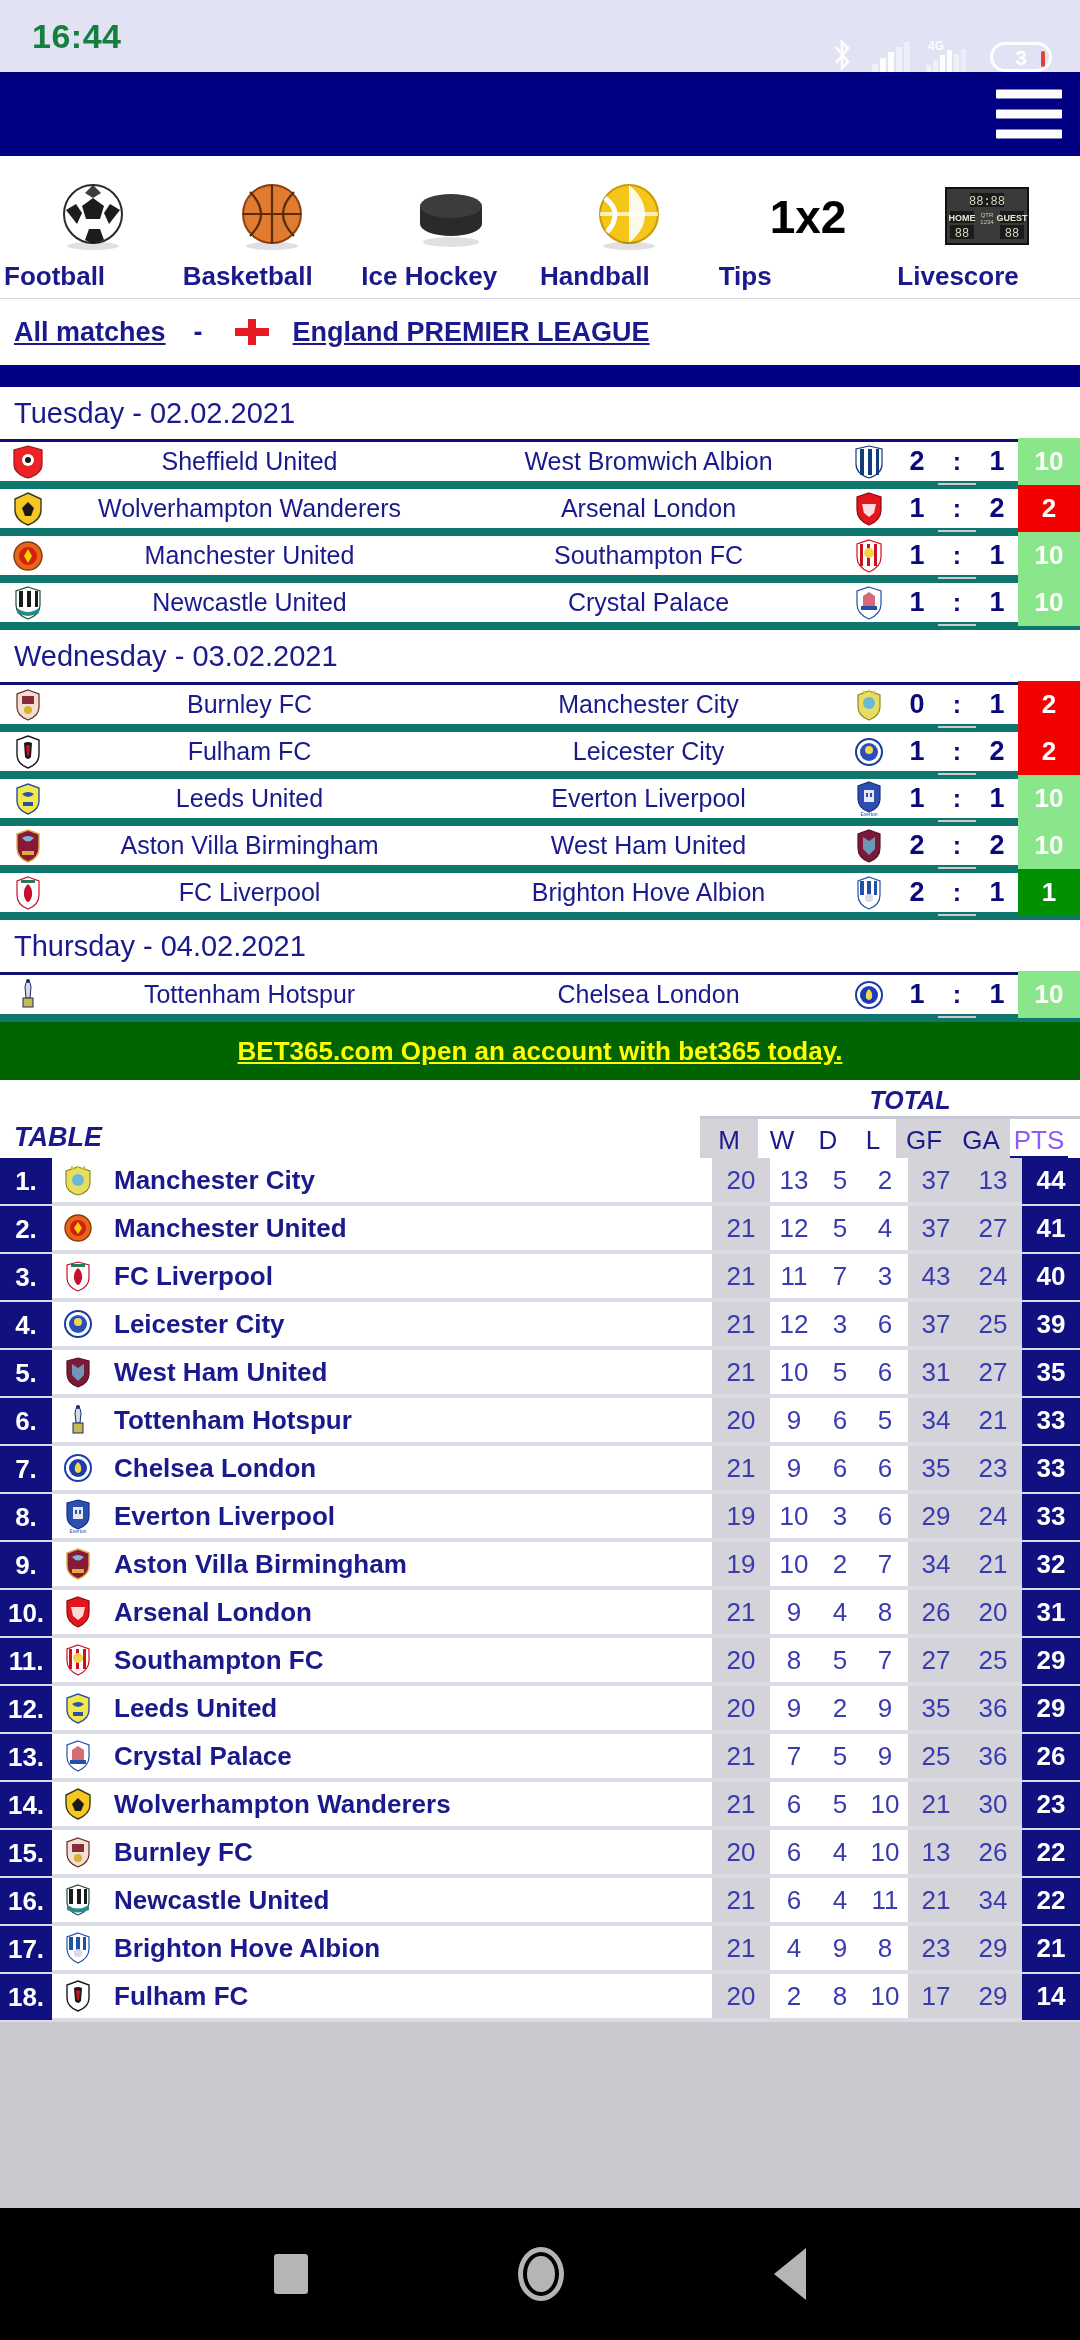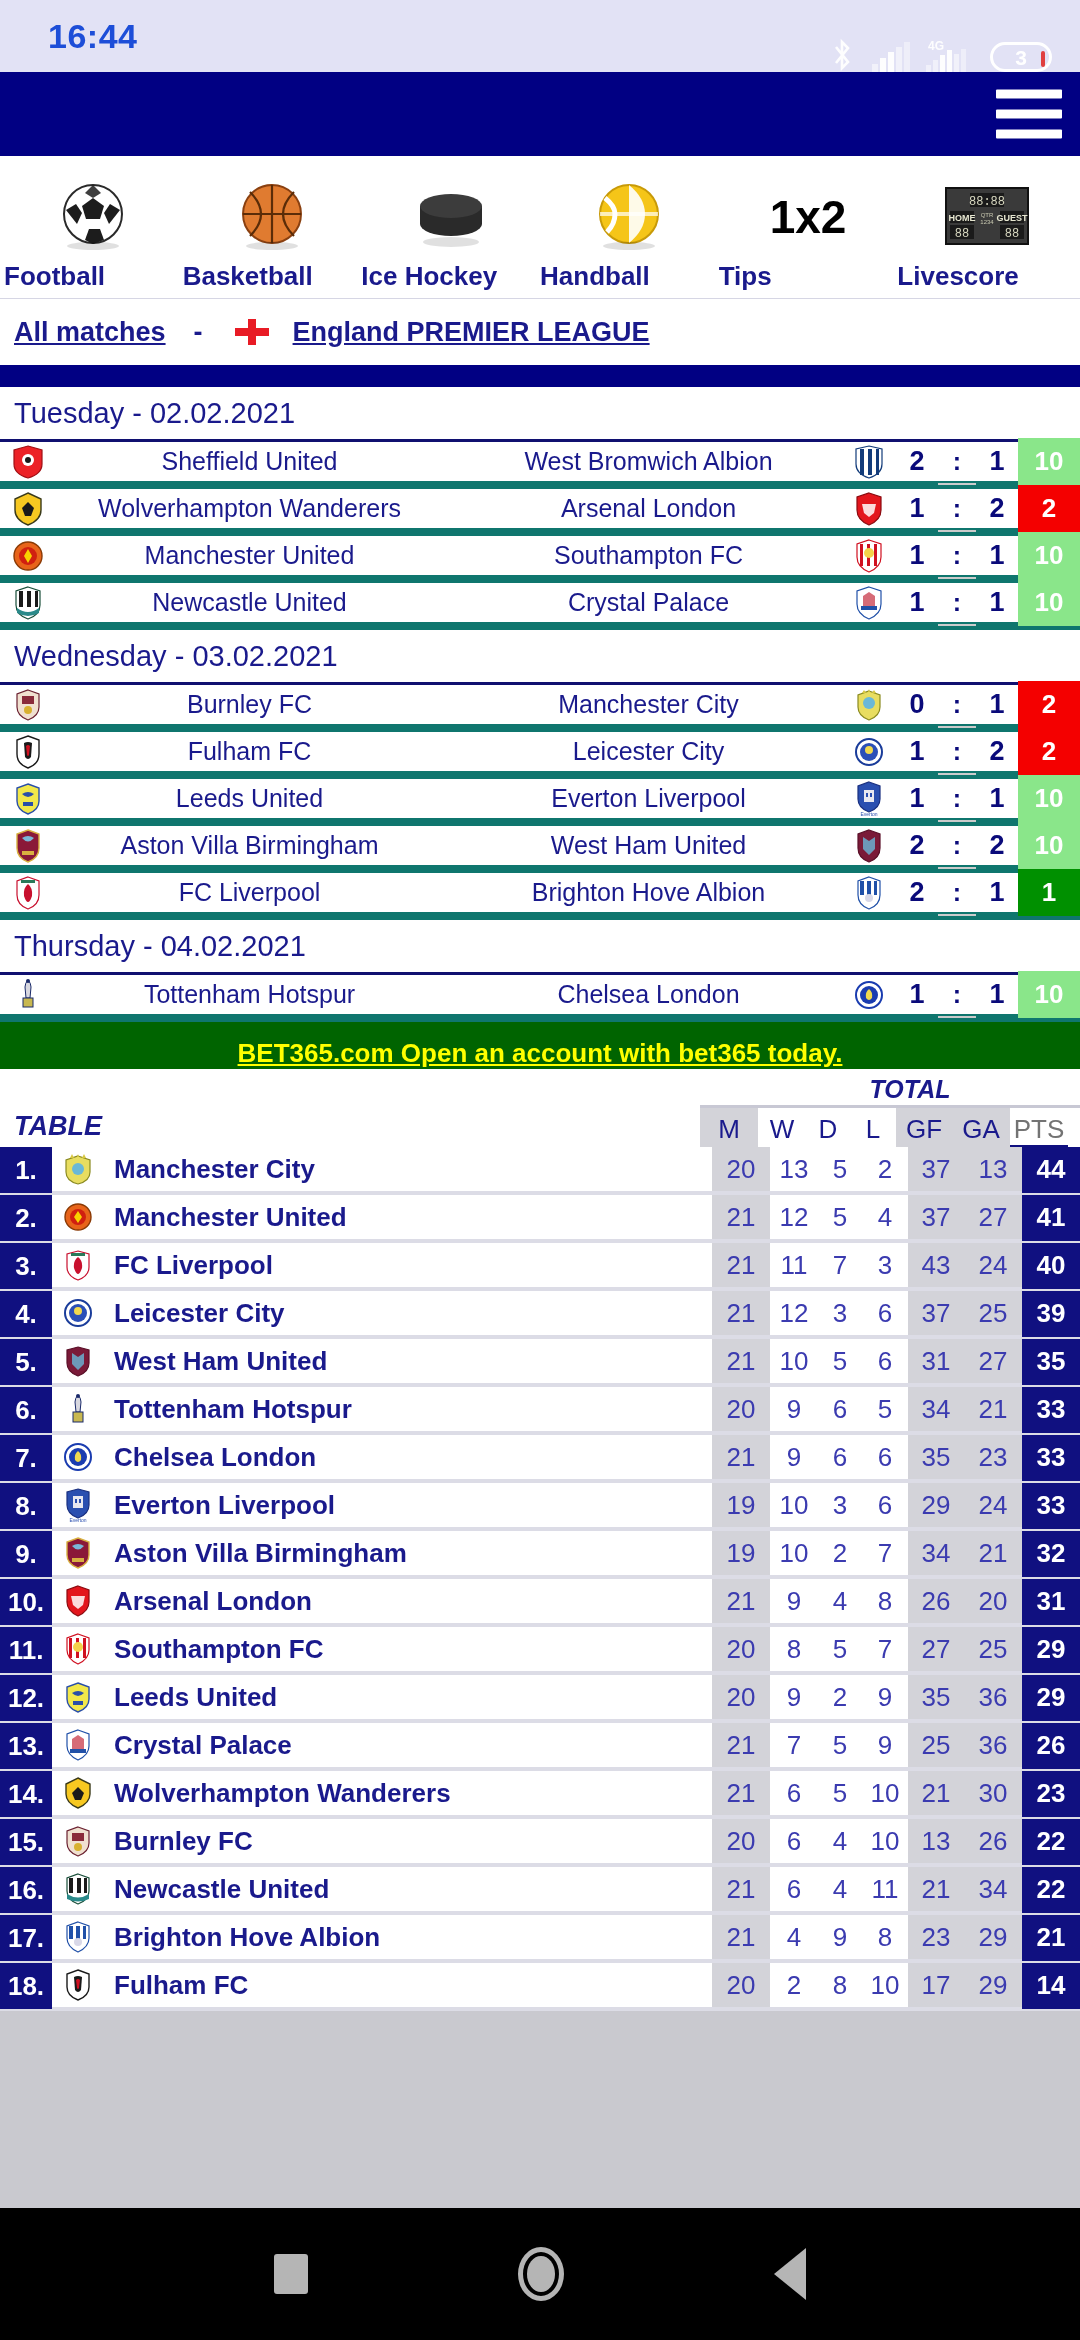--- a/index.html
+++ b/index.html
@@ -10,22 +10,22 @@
     overflow: hidden;
   }
   #screen { width: 1080px; height: 2340px; position: relative; background: #c9c9cf; }
 
   
   .statusbar {
     height: 72px; background: #e2e2f5; position: relative;
     display: flex; align-items: center;
   }
   .sb-time {
-    color: #1d4ed8; font-size: 34px; font-weight: bold;
-    margin-left: 48px; letter-spacing: 0.5px;
+    color: #15803d; font-size: 34px; font-weight: bold;
+    margin-left: 32px; letter-spacing: 0.5px;
   }
   .sb-icons {
     position: absolute; right: 28px; top: 0; height: 72px;
     display: flex; align-items: flex-end; gap: 16px;
   }
   .sb-ic { opacity: .95; display: block; }
   .battery {
     width: 62px; height: 30px; border: 3px solid #ffffff; border-radius: 16px;
     display: flex; align-items: center; justify-content: center; position: relative;
   }
@@ -113,22 +113,22 @@
     width: 62px; flex: none; height: 47px; display: flex;
     align-items: center; justify-content: center;
     color: #ffffff; font-size: 26px; font-weight: bold;
   }
   .odds-green  { background: #8ae68a; }
   .odds-red    { background: #f40000; }
   .odds-dgreen { background: #009000; }
 
   
   .betbanner {
-    background: #006400; height: 47px; display: flex;
-    align-items: flex-end; justify-content: center; cursor: pointer;
+    background: #006400; height: 58px; display: flex;
+    align-items: center; justify-content: center; cursor: pointer;
   }
   .betbanner span {
     color: #ffff00; font-size: 26px; font-weight: bold; text-decoration: underline;
   }
 
   
   .standings { background: #ffffff; }
   .st-head { position: relative; height: 78px; background: #fff; }
   .st-tablelabel {
     position: absolute; left: 14px; top: 42px;
@@ -592,21 +592,21 @@
     <div class="st-head">
       <div class="st-tablelabel">TABLE</div>
       <div class="st-total">TOTAL</div>
       <div class="st-colhead">
         <div class="c-m">M</div>
         <div class="c-w">W</div>
         <div class="c-d">D</div>
         <div class="c-l">L</div>
         <div class="c-gf">GF</div>
         <div class="c-ga">GA</div>
-        <div class="c-pts" style="background:#fff;color:#737373;font-weight:normal;">PTS</div>
+        <div class="c-pts" style="background:#fff;color:#8b5cf6;font-weight:normal;">PTS</div>
       </div>
     </div>
     <div id="standings-body">
         <div class="st-row">
           <div class="st-rank">1.</div>
           <div class="st-logo">
             <svg width="30" height="32" viewBox="0 0 30 32">
               <path d="M15 3 L27 7 V19 Q27 28 15 31 Q3 28 3 19 V7 Z" fill="#e8dd60" stroke="#8a8a20" stroke-width="1.2"></path>
               <circle cx="15" cy="16" r="6" fill="#6ab8d8"></circle>
               <path d="M7 5 L9 1 L11 5 M14 4 L15 1 L16 4 M19 5 L21 1 L23 5" fill="#d8c840"></path>

